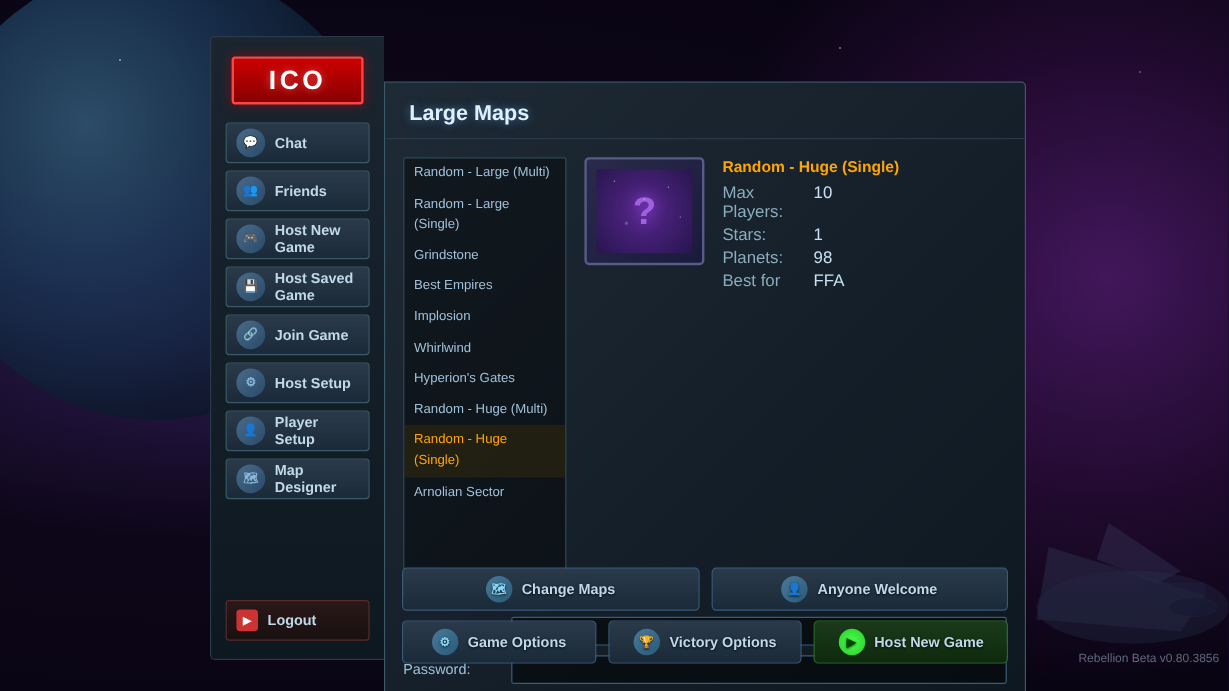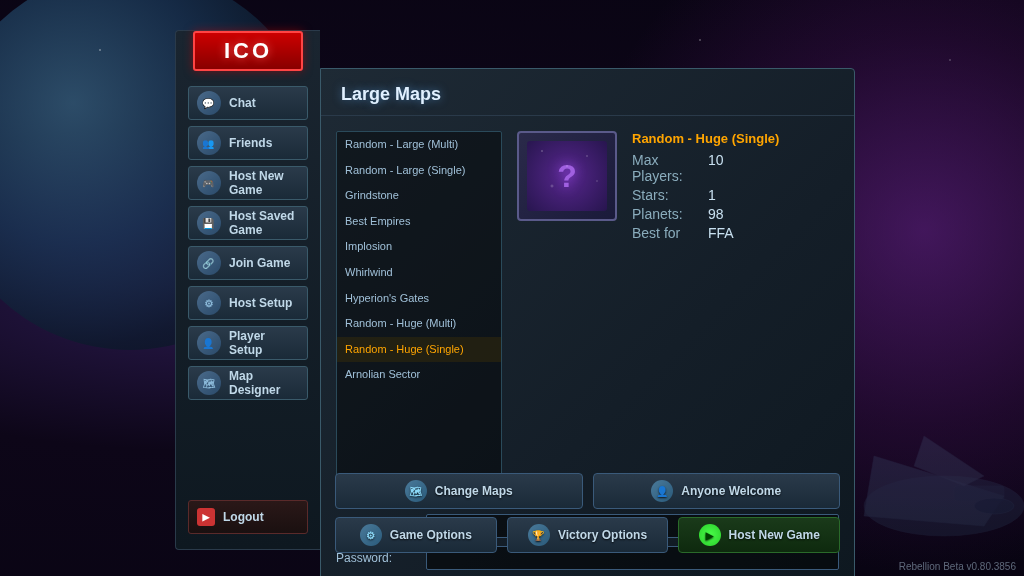--- a/index.html
+++ b/index.html
@@ -71,21 +71,21 @@
       top: 30px;
       width: 145px;
       height: 520px;
       background: linear-gradient(180deg, #1a2530 0%, #0e1820 100%);
       border: 1px solid #2a3a4a;
       border-right: none;
       border-radius: 4px 0 0 4px;
       display: flex;
       flex-direction: column;
       align-items: center;
-      padding-top: 0;
+      padding-top: 16px;
     }
 
     
     .ico-logo {
       width: 110px;
       height: 40px;
       background: linear-gradient(180deg, #cc0000, #880000);
       border: 2px solid #ff4444;
       border-radius: 3px;
       display: flex;
@@ -181,21 +181,21 @@
 
     .content-body {
       display: flex;
       padding: 15px;
       gap: 15px;
       height: calc(100% - 120px);
     }
 
     
     .map-list {
-      width: 166px;
+      width: 136px;
       flex-shrink: 0;
       background: rgba(0,0,0,0.4);
       border: 1px solid #2a4a5a;
       border-radius: 2px;
       overflow-y: auto;
     }
 
     .map-list::-webkit-scrollbar {
       width: 8px;
     }
@@ -394,21 +394,21 @@
     }
 
     .btn-host .btn-icon {
       background: radial-gradient(circle, #4aff4a, #2acc2a);
       color: #004400;
     }
 
     
     .version-text {
       position: absolute;
-      bottom: 4px;
+      bottom: 21px;
       right: 8px;
       font-size: 10px;
       color: rgba(150,170,190,0.6);
     }
 
   </style>
 </head>
 <body>
 
 <div class="bg">

